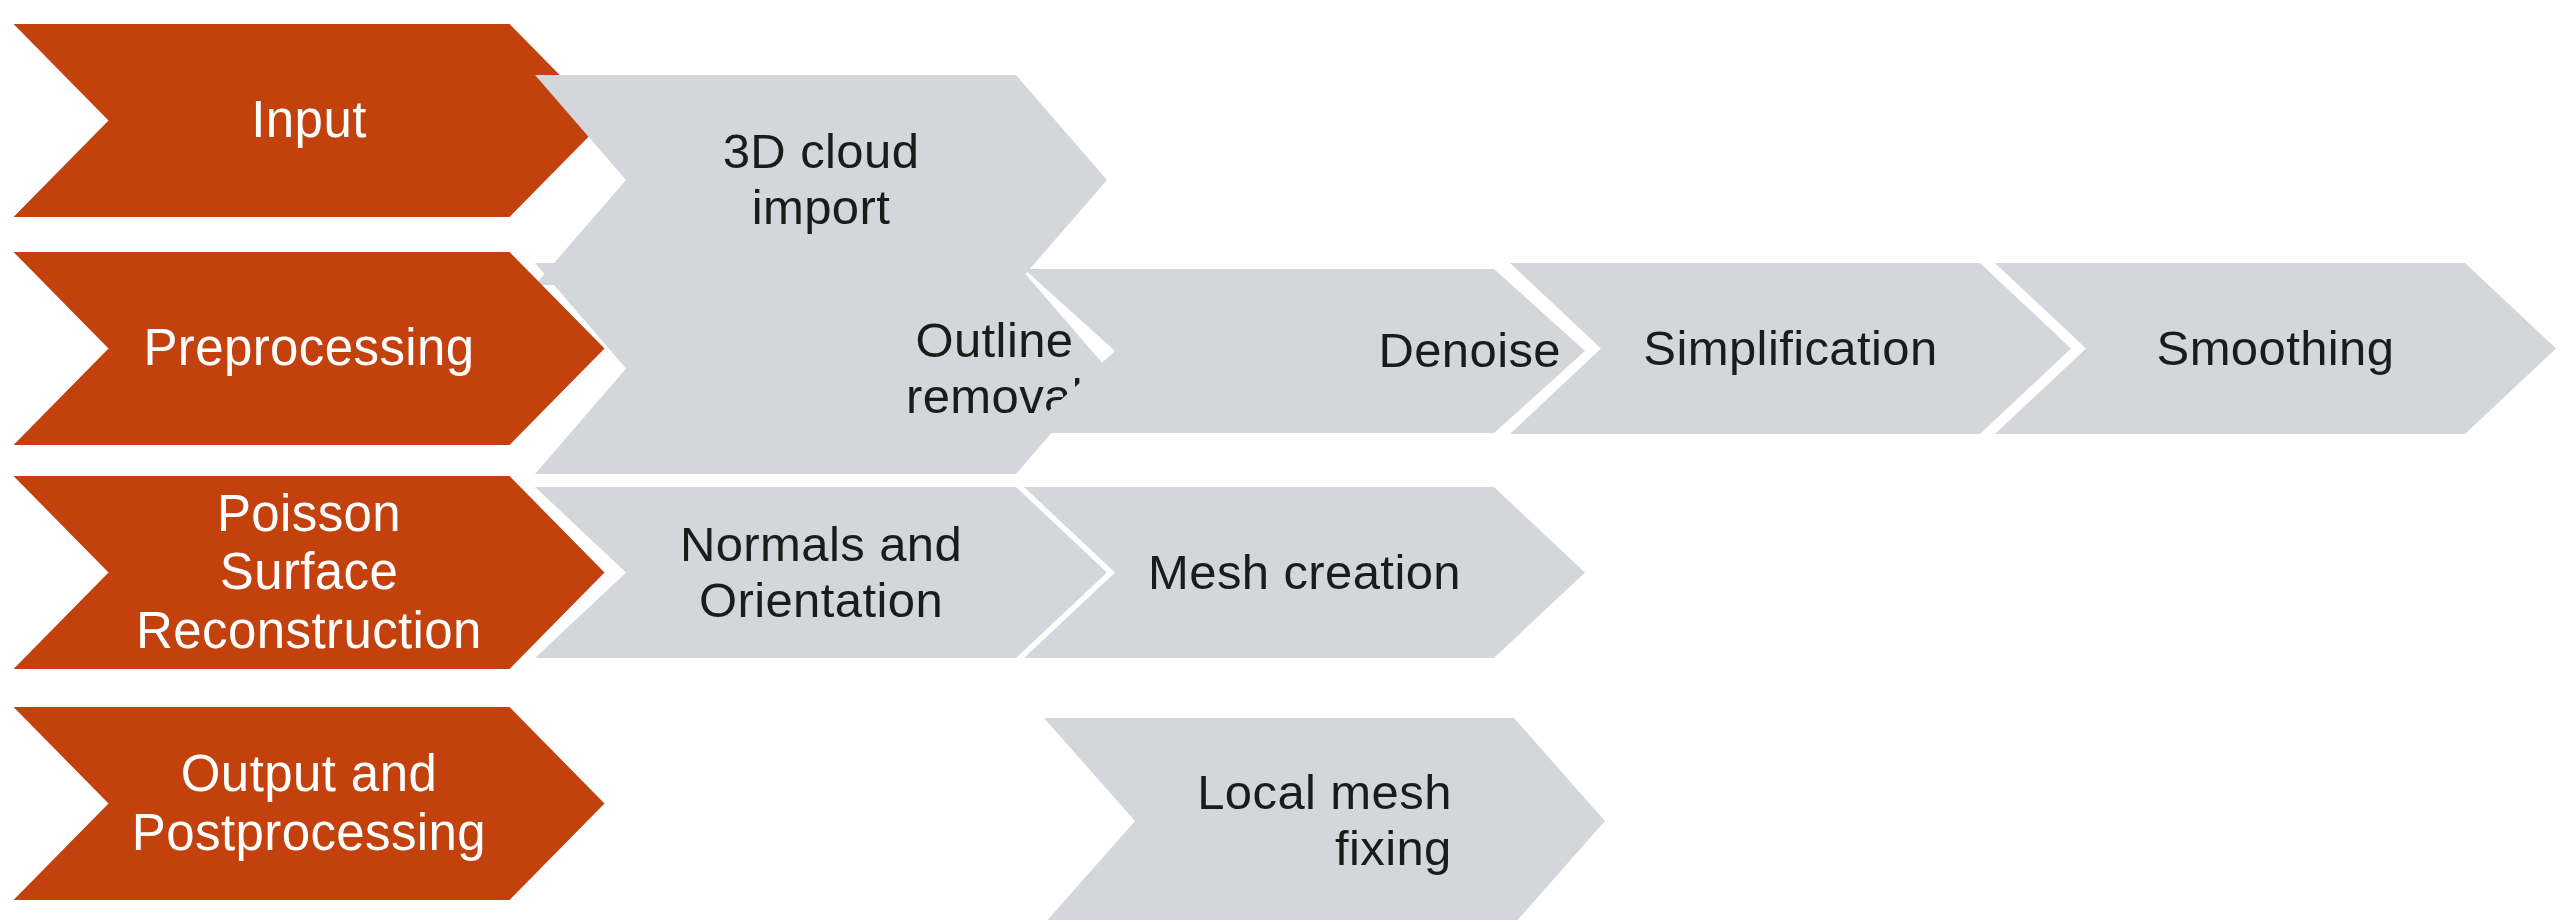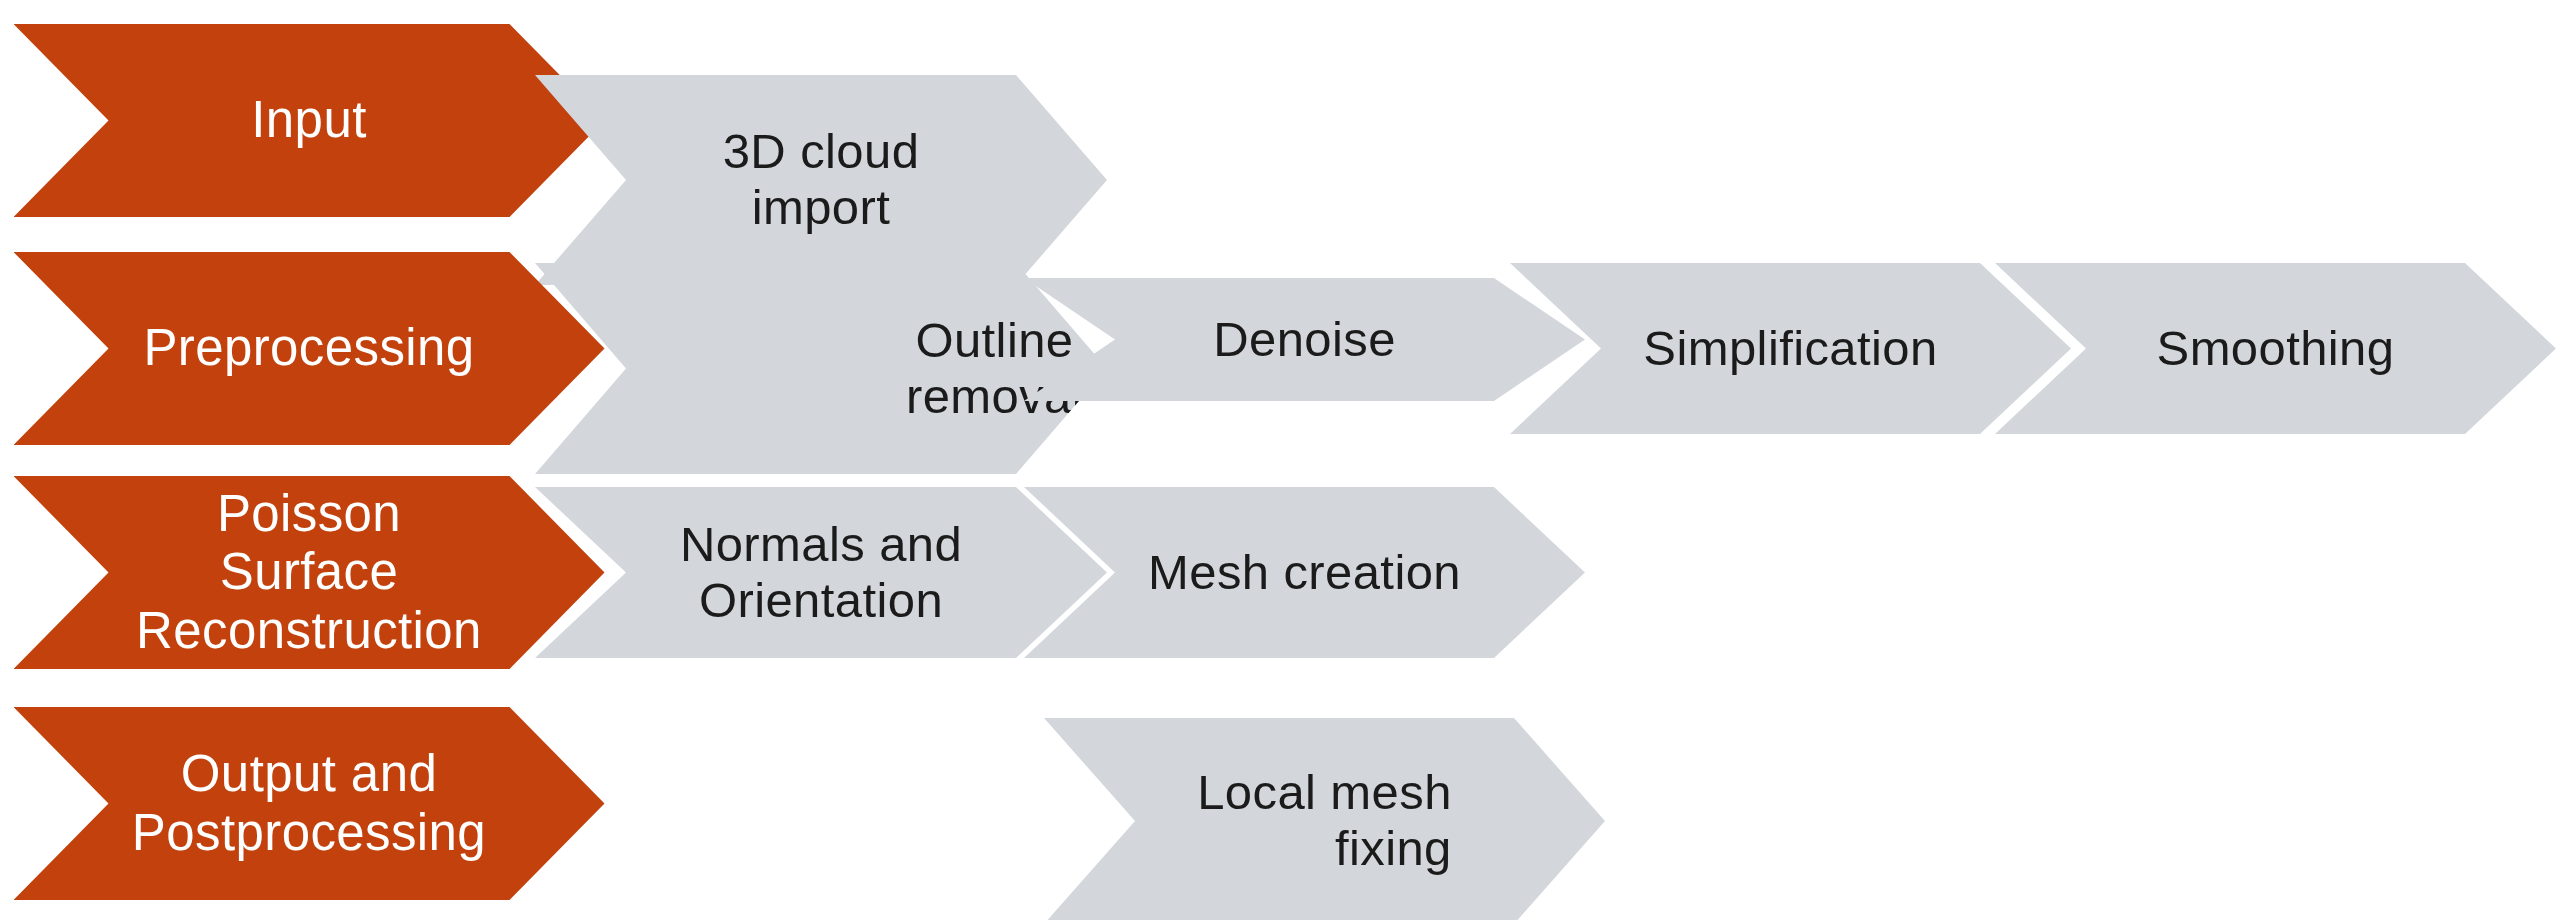--- a/index.html
+++ b/index.html
@@ -57,21 +57,21 @@
 import</span>
   </div>
 
   <div class="chev stage" style="left:13.5px; top:252px; width:591px; height:193px;">
     <span>Preprocessing</span>
   </div>
   <div class="chev step" style="left:535px; top:263px; width:572px; height:211px;justify-content:flex-end;">
     <span>Outline
 removal</span>
   </div>
-  <div class="chev step" style="left:1024px; top:278px; width:561px; height:123px;">
+  <div class="chev step" style="left:1024px; top:269px; width:561px; height:164px;justify-content:flex-end;">
     <span>Denoise</span>
   </div>
   <div class="chev step" style="left:1510px; top:263px; width:561px; height:171px;">
     <span>Simplification</span>
   </div>
   <div class="chev stage" style="left:13.5px; top:476px; width:591px; height:193px;">
     <span>Poisson
 Surface
 Reconstruction</span>
   </div>

